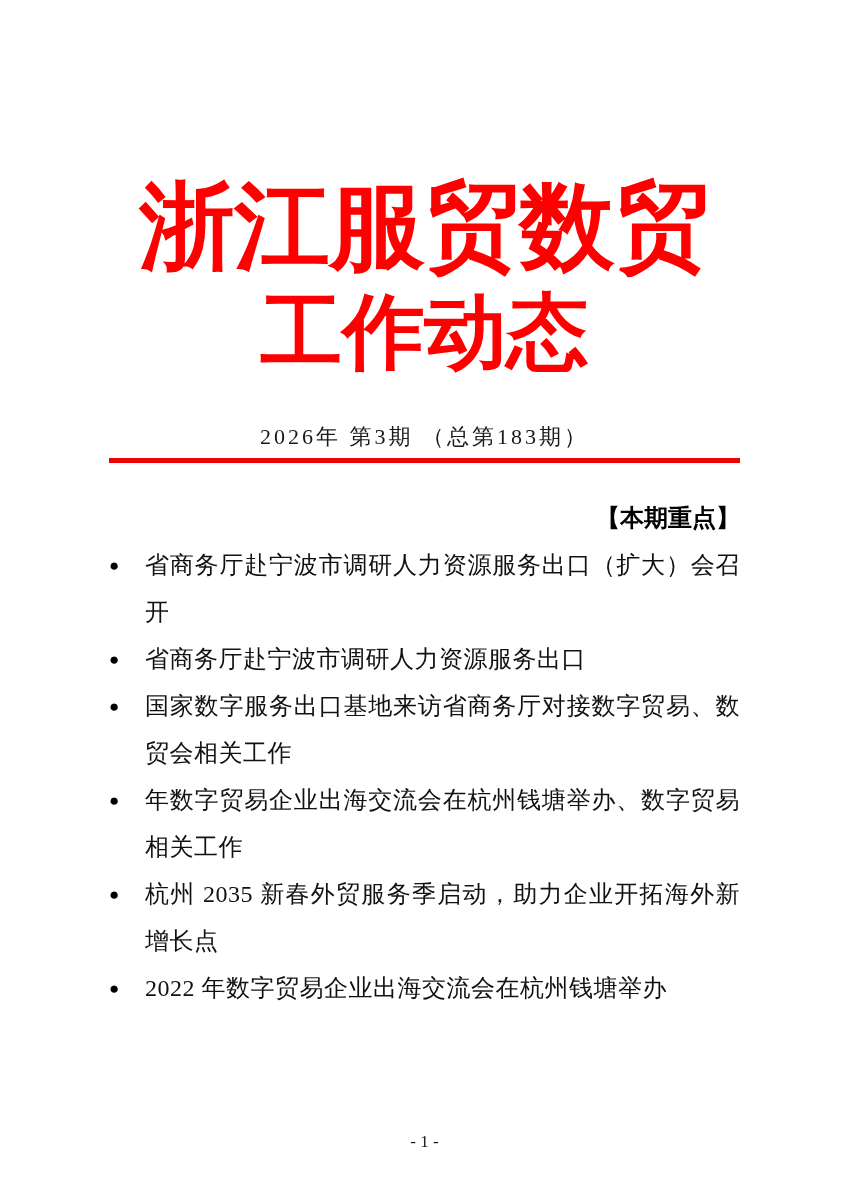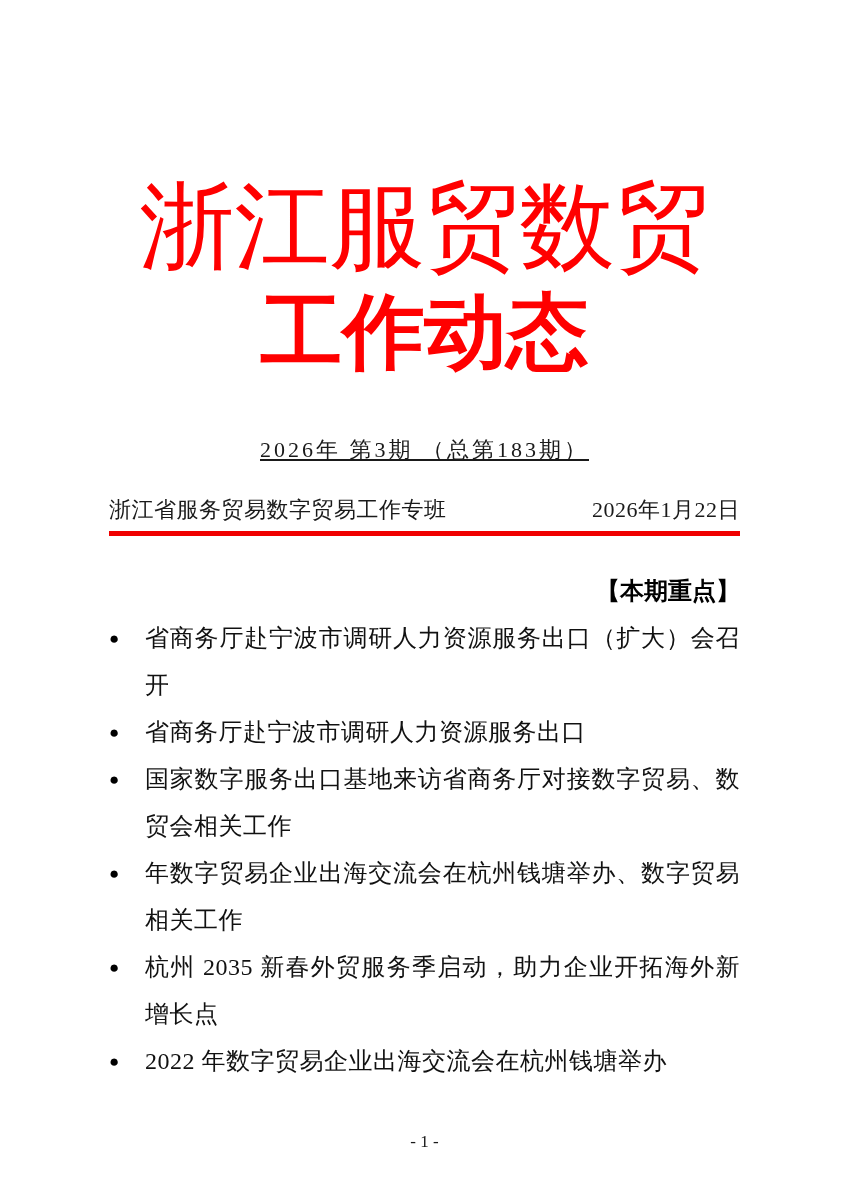--- a/index.html
+++ b/index.html
@@ -21,39 +21,38 @@
     padding: 0 109px;
   }
   
   .masthead {
     text-align: center;
   }
   .title-line1 {
     margin-top: 170px;
     font-size: 95px;
     line-height: 114px;
-    font-weight: normal;
+    font-weight: bold;
     color: var(--title-red, #ff0000);
     letter-spacing: 0px;
     white-space: nowrap;
   }
   .title-line2 {
     font-size: 82px;
     line-height: 98px;
     font-weight: bold;
     color: var(--title-red, #ff0000);
     white-space: nowrap;
   }
   .issue-line {
-    margin-top: 53px;
+    margin-top: 40px;
     font-size: 22px;
     line-height: 30px;
     letter-spacing: 3px;
     color: #1a1a1a;
-    text-decoration: underline;
   }
   
   .publisher-row {
     margin-top: 30px;
     display: flex;
     justify-content: space-between;
     align-items: baseline;
     font-size: 22px;
     line-height: 30px;
     letter-spacing: 0.5px;
@@ -116,24 +115,20 @@
 
 <div class="page">
   <div class="content">
 
     <div class="masthead">
       <div class="title-line1">浙江服贸数贸</div>
       <div class="title-line2">工作动态</div>
       <div class="issue-line">2026年 第3期 （总第183期）</div>
     </div>
 
-    <div class="publisher-row">
-      <span class="publisher">浙江省服务贸易数字贸易工作专班</span>
-      <span class="pub-date">2026年1月22日</span>
-    </div>
 
     <div class="red-rule"></div>
 
     <div class="section-title">【本期重点】</div>
 
     <ul class="highlight-list">
       <li class="highlight-item">
         <span class="bullet">●</span>
         <span class="item-text">省商务厅赴宁波市调研人力资源服务出口（扩大）会召开</span>
       </li>

